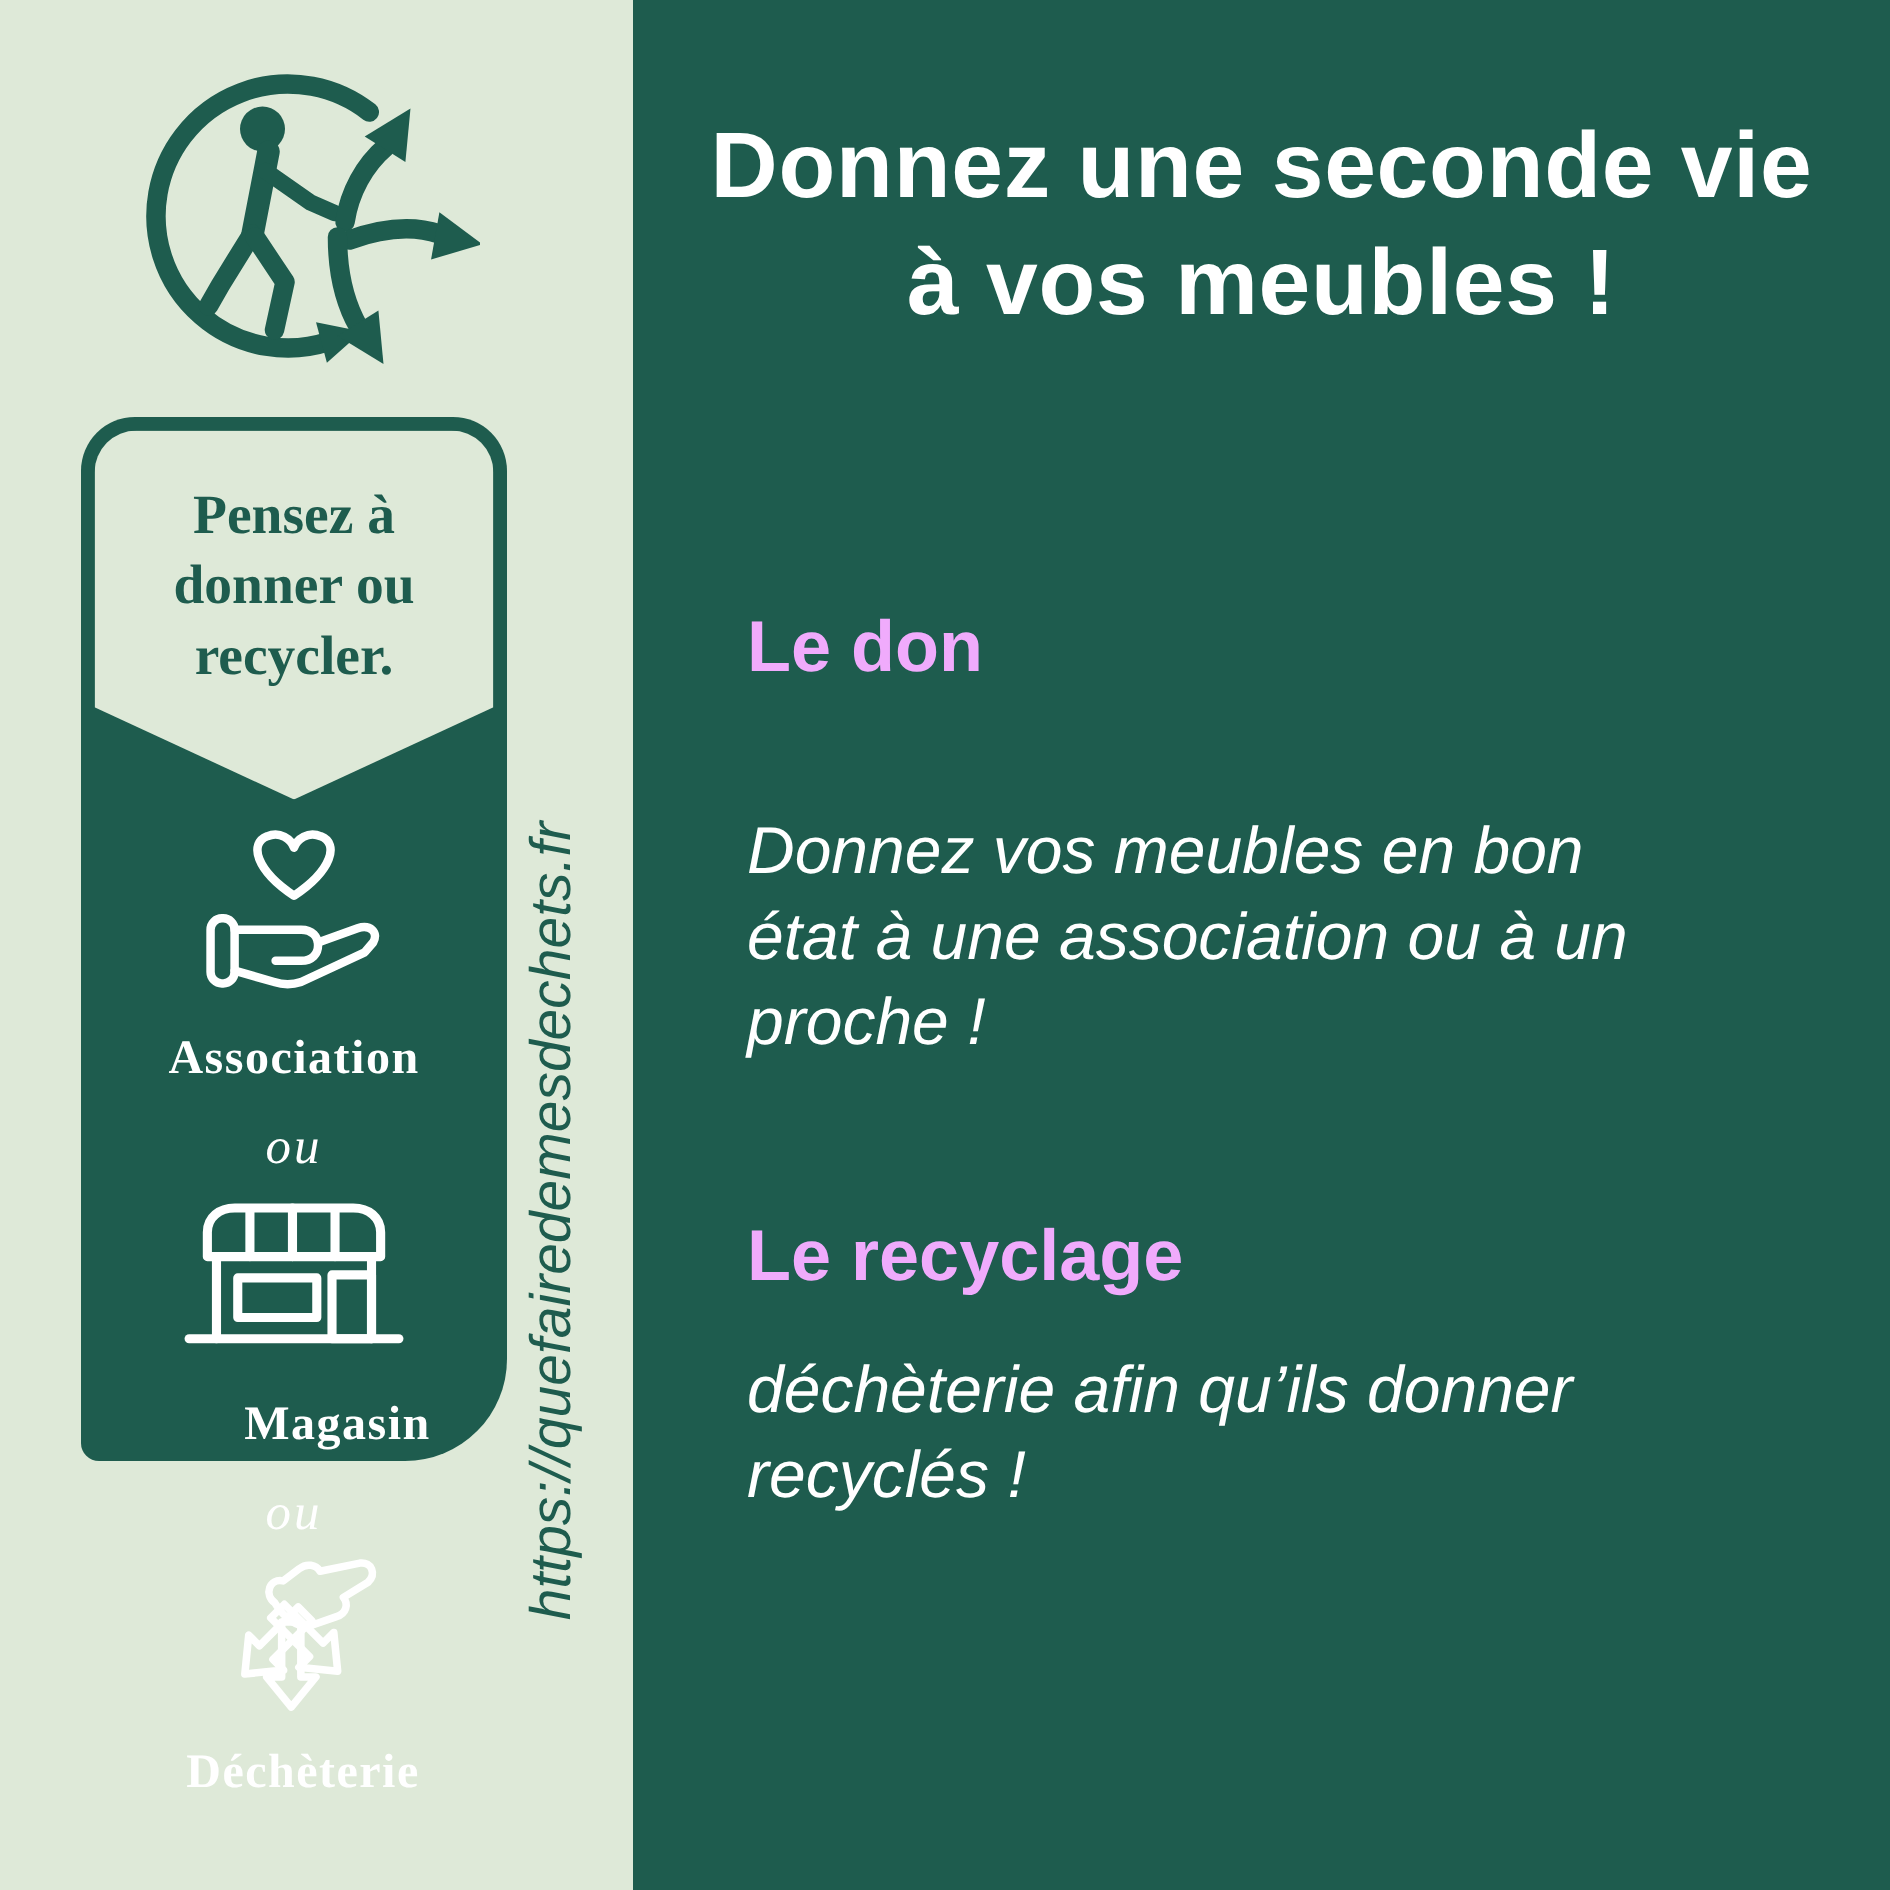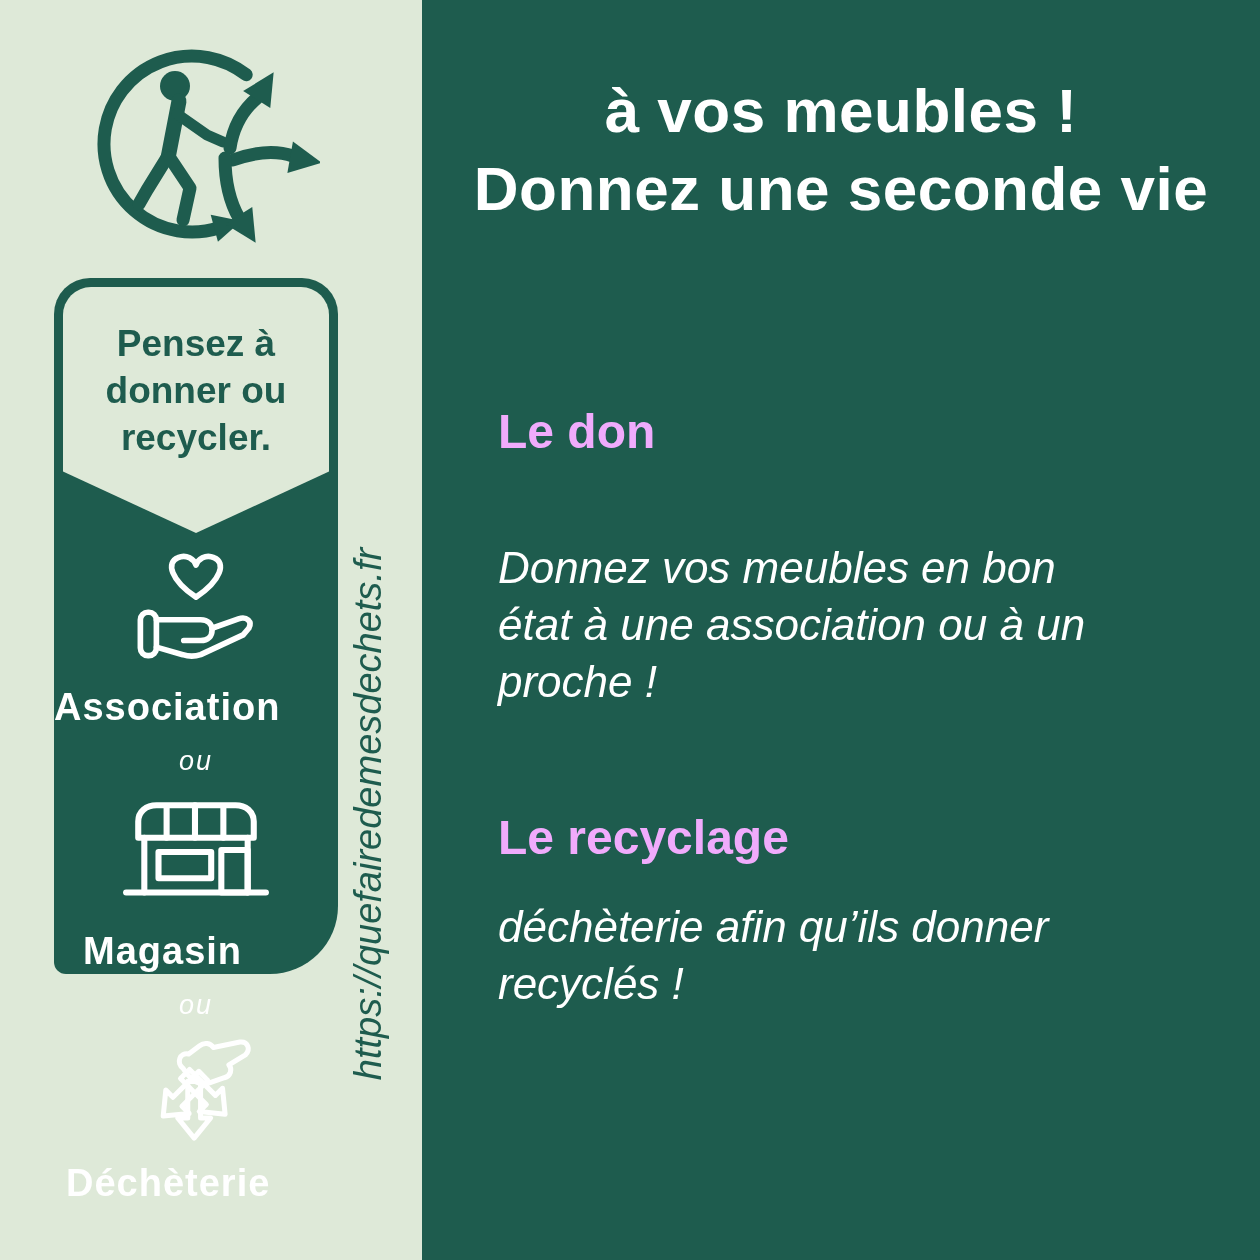--- a/index.html
+++ b/index.html
@@ -19,41 +19,41 @@
                   font-style:italic; font-size:44px; line-height:57px; }
   .b-don { top:512px;margin-top:27px; }
   .b-rec { top:898px; }
 
   
   .left-column { position:absolute; left:0; top:0; width:422px; height:1260px; }
 
   .triman { position:absolute; left:95px; top:40px; width:225px; height:230px; }
 
   .reminder-card { position:absolute; left:54px; top:278px; width:284px; height:696px;
-                   background:#1e5c4e; border-radius:36px 36px 68px 12px; }
+                   background:#1e5c4e; border-radius:36px 36px 68px 12px;font-family:Liberation Serif, serif; }
 
   .reminder-banner { position:absolute; left:9px; top:9px; width:266px; height:246px;
                      background:#dee9d8; border-radius:28px 28px 0 0;
                      clip-path: polygon(0 0, 100% 0, 100% 75%, 50% 100%, 0 75%); }
   .banner-text { padding-top:33px; text-align:center; color:#1e5c4e;
                  font-weight:bold; font-size:37px; line-height:47px; }
 
   .card-icon { position:absolute; left:50%; transform:translateX(-50%); }
   .ic-assoc { top:272px; width:146px; height:132px; }
   .ic-shop  { top:516px; width:152px; height:124px; }
   .ic-sort  { top:754px; width:132px; height:128px; }
 
-  .opt-label { position:absolute; left:0; width:100%; color:#ffffff;
-               font-weight:bold; font-size:38px; letter-spacing:1px; }
+  .opt-label { position:absolute; left:0; width:100%; text-align:center; color:#ffffff;
+               font-weight:bold; font-size:32px; letter-spacing:1px; }
   .lbl-assoc { top:408px; }
   .lbl-shop  { top:652px;margin-left:29px; }
   .lbl-sort  { top:884px;padding-left:12px; }
 
   .or-sep { position:absolute; left:0; width:100%; text-align:center; color:#ffffff;
-            font-style:italic; font-size:27px; letter-spacing:2px; }
+            font-style:italic; font-size:34px; letter-spacing:2px; }
   .or1 { top:468px; }
   .or2 { top:712px; }
 
   .website-url { position:absolute; left:345px; top:1128px; width:628px;
                  transform-origin:0 0; transform:rotate(-90deg);
                  text-align:center; color:#1e5c4e; font-style:italic; font-size:38px; line-height:46px; }
 
   svg .ln { fill:none; stroke:#ffffff; stroke-width:6; stroke-linecap:round; stroke-linejoin:round; }
   svg .ln55 { fill:none; stroke:#ffffff; stroke-width:5.5; stroke-linecap:round; stroke-linejoin:round; }
   svg .dk { fill:none; stroke:#1e5c4e; stroke-linecap:round; stroke-linejoin:round; }
@@ -121,22 +121,22 @@
         <path class="ln55" transform="translate(68,54)" d="M-7,0 L-7,40 L-18,40 L0,62 L18,40 L7,40 L7,0 Z"></path>
       </svg>
       <div class="opt-label lbl-sort">Déchèterie</div>
     </div>
 
     <div class="website-url">https://quefairedemesdechets.fr</div>
   </div>
 
   <div class="main-panel">
     <div class="main-title">
+      <div>Donnez une seconde vie</div>
       <div>à vos meubles !</div>
-      <div>Donnez une seconde vie</div>
     </div>
 
     <div class="section-heading h-don">Le don</div>
     <div class="section-body b-don">
       <div>Donnez vos meubles en bon</div>
       <div>état à une association ou à un</div>
       <div>proche !</div>
     </div>
 
     <div class="section-heading h-rec">Le recyclage</div>

